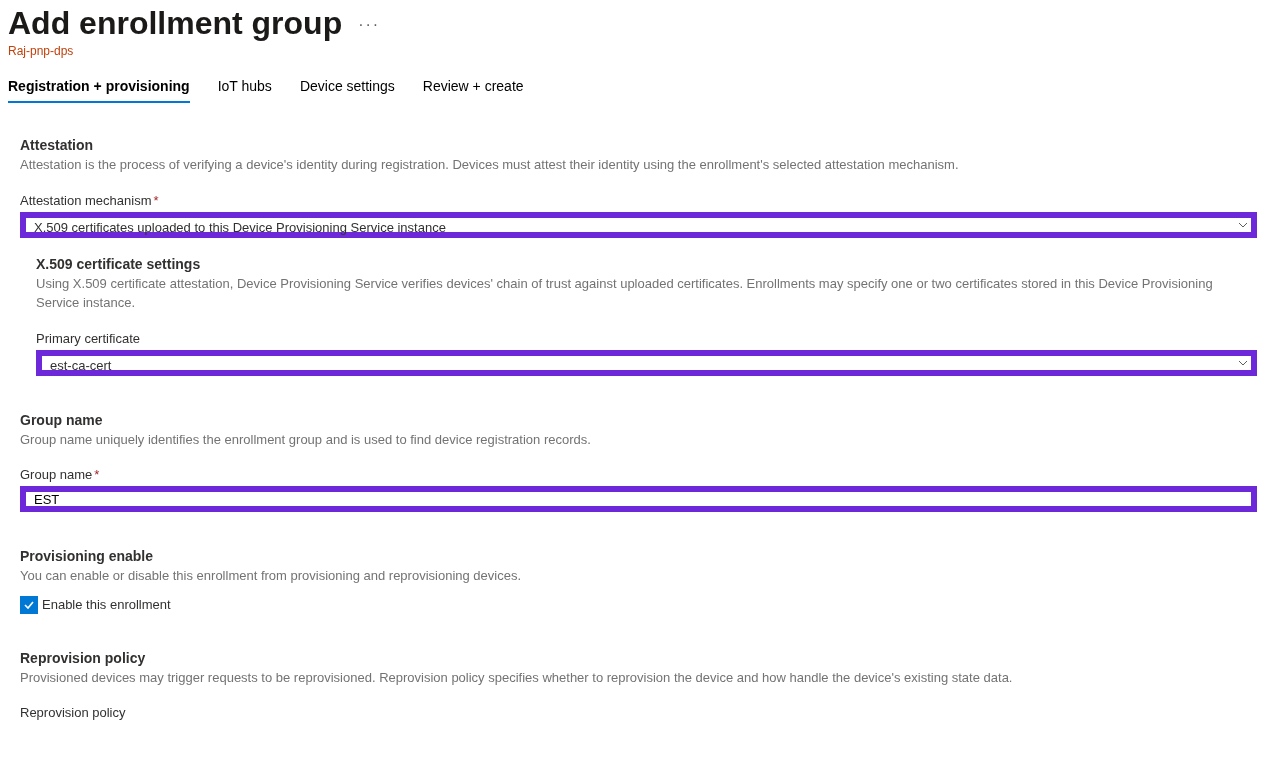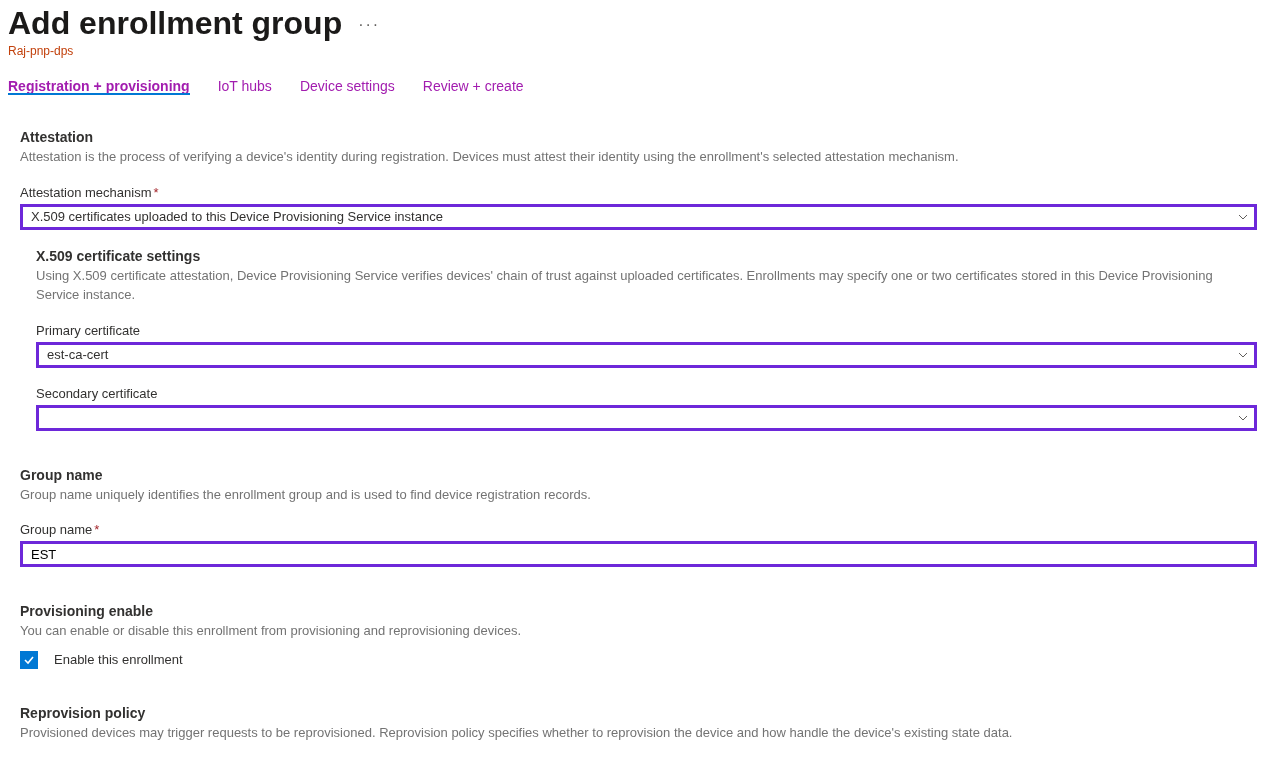--- a/index.html
+++ b/index.html
@@ -34,22 +34,23 @@
     margin-top: 2px;
   }
   .tabs {
     display: flex;
     gap: 28px;
     border-bottom: 0px solid transparent;
     margin-top: 20px;
   }
   .tab {
     font-size: 14px;
+    padding-bottom: 8px;
     cursor: pointer;
-    color: #a21caf;
+    color: #000000;
     position: relative;
   }
   .tab.active {
     font-weight: 600;
   }
   .tab.active::after {
     content: "";
     position: absolute;
     left: 0; right: 0; bottom: -1px;
     height: 2px;
@@ -74,21 +75,21 @@
   .field { margin-top: 18px; }
   .label {
     font-size: 13px;
     margin-bottom: 4px;
     display: block;
   }
   .req { color: #a4262c; margin-left: 2px; }
   .select, .input {
     width: 100%;
     height: 26px;
-    border: 3px solid #6d28d9;
+    border: 6px solid #6d28d9;
     background: #ffffff;
     padding: 2px 26px 2px 8px;
     font-size: 13px;
     font-family: inherit;
     position: relative;
   }
   .select-wrapper { position: relative; }
   .select-wrapper .chev {
     position: absolute;
     right: 8px;
@@ -99,21 +100,21 @@
   .input { }
   .sub-section { margin-left: 16px; margin-top: 18px; }
   .sub-title {
     font-weight: 600;
     font-size: 14px;
     margin-bottom: 2px;
   }
   .checkbox-row {
     display: flex;
     align-items: center;
-    gap: 16px;
+    gap: 4px;
     margin-top: 10px;
   }
   .checkbox {
     width: 18px;
     height: 18px;
     background: #0078d4;
     display: flex;
     align-items: center;
     justify-content: center;
     cursor: pointer;
@@ -168,31 +169,20 @@
         <div class="select-wrapper">
           <div class="select">est-ca-cert</div>
           <span class="chev">
             <svg width="12" height="12" viewBox="0 0 12 12">
                 <path d="M2 4 L6 8 L10 4" fill="none" stroke="#605e5c" stroke-width="1"></path>
               </svg>
           </span>
         </div>
       </div>
 
-      <div class="field">
-        <span class="label">Secondary certificate</span>
-        <div class="select-wrapper">
-          <div class="select"></div>
-          <span class="chev">
-            <svg width="12" height="12" viewBox="0 0 12 12">
-                <path d="M2 4 L6 8 L10 4" fill="none" stroke="#605e5c" stroke-width="1"></path>
-              </svg>
-          </span>
-        </div>
-      </div>
     </div>
 
     <div class="section-title" style="margin-top:36px">Group name</div>
     <div class="section-desc">Group name uniquely identifies the enrollment group and is used to find device registration records.</div>
 
     <div class="field">
       <span class="label">
         <span>Group name</span><span class="req">*</span>
       </span>
       <input class="input" type="text" value="EST" style="">

